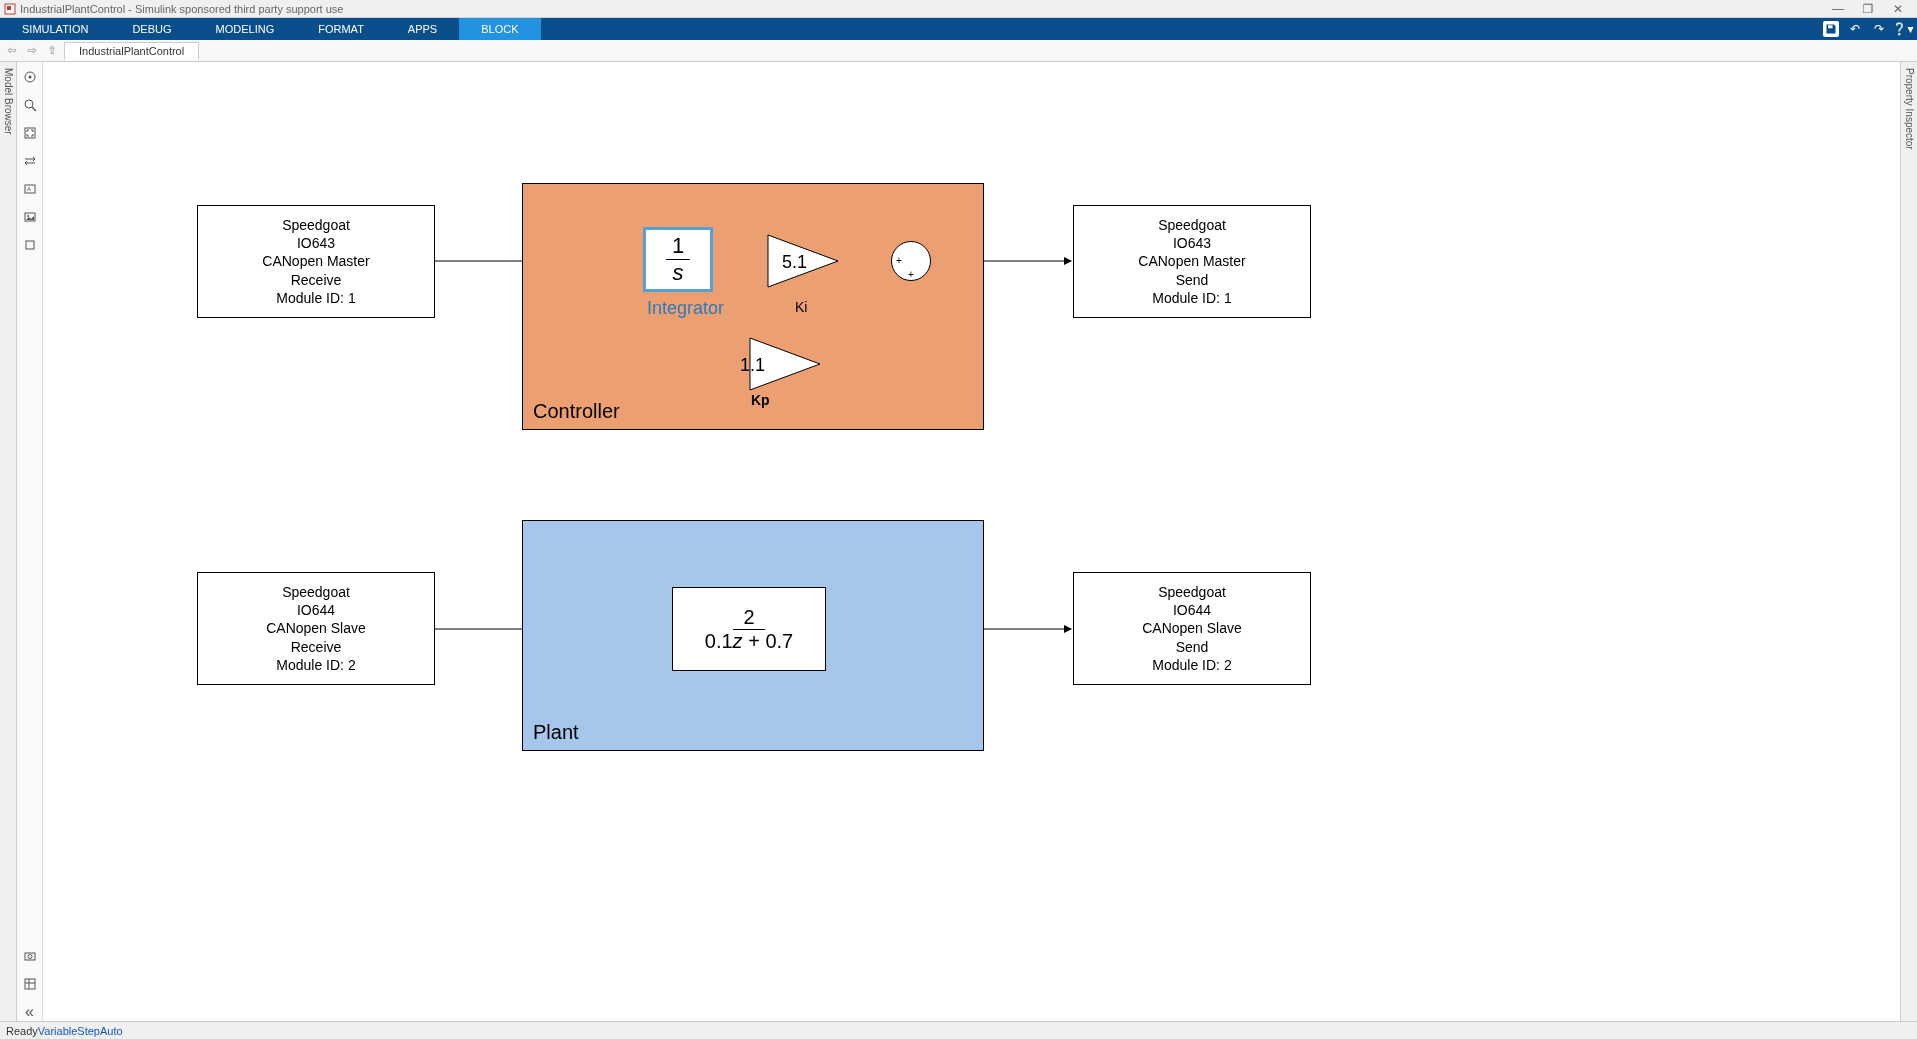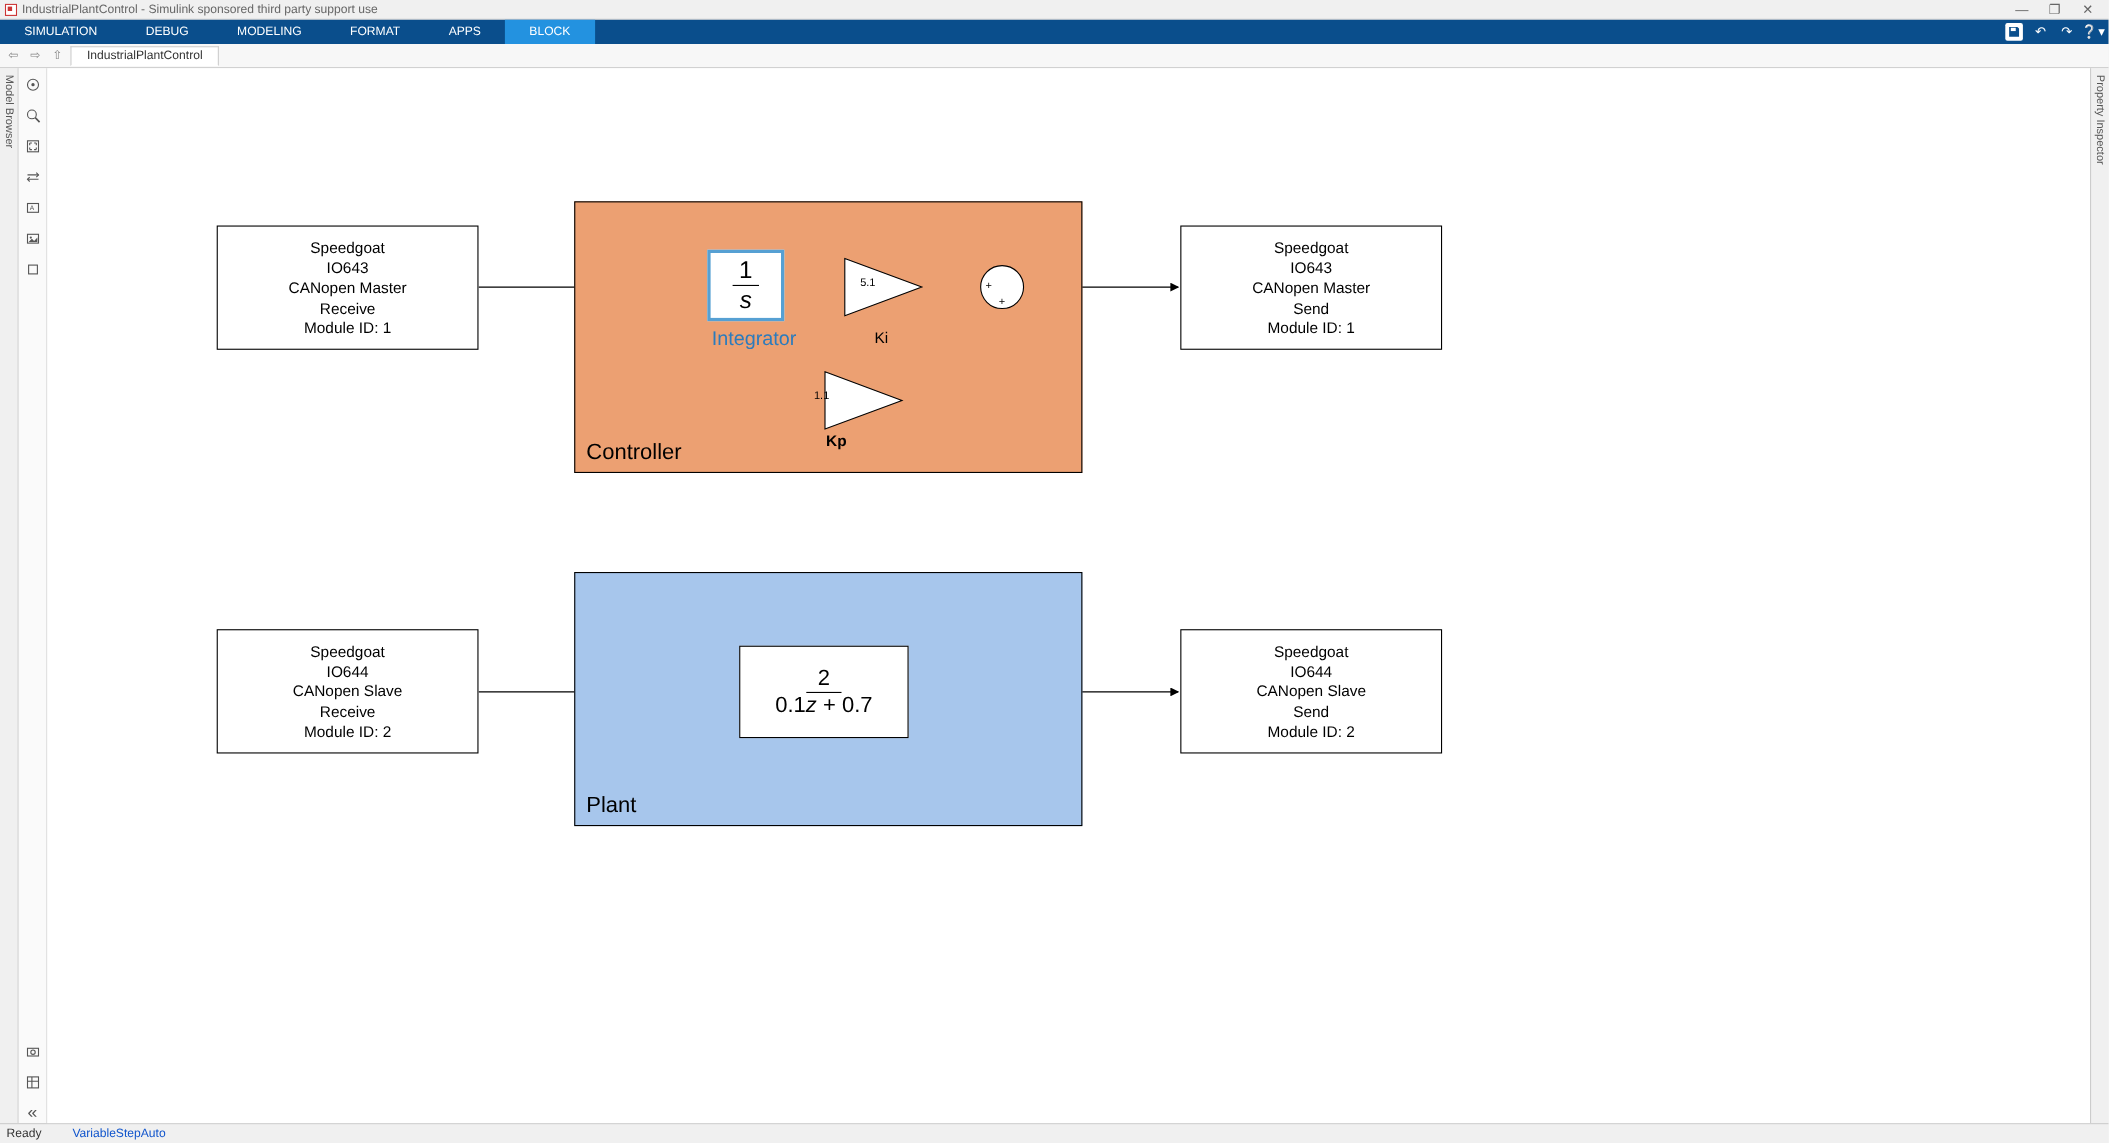--- a/index.html
+++ b/index.html
@@ -37,21 +37,21 @@
 .left-toolbar { width: 26px; background: #fafafa; border-right: 1px solid #ddd; display: flex; flex-direction: column; align-items: center; padding-top: 6px; gap: 10px; }
 .left-toolbar .tool-btn { width: 18px; height: 18px; display: flex; align-items: center; justify-content: center; color: #555; cursor: pointer; }
 .left-toolbar .tool-spacer { flex: 1; }
 .left-toolbar .tool-btn svg { width: 14px; height: 14px; }
 
 
 .canvas-wrap { flex: 1; background: #fff; position: relative; overflow: hidden; }
 .canvas { position: absolute; inset: 0; }
 
 
-.statusbar { height: 18px; background: #f0f0f0; border-top: 1px solid #ccc; display: flex; align-items: center; font-size: 11px; color: #333; padding: 0 6px; gap: 28px; }
+.statusbar { height: 18px; background: #f0f0f0; border-top: 1px solid #ccc; display: flex; align-items: center; font-size: 11px; color: #333; padding: 0 6px; }
 .statusbar .status-left { flex: 0 0 auto; }
 .statusbar .status-center { flex: 1; text-align: center; }
 .statusbar .status-right { flex: 0 0 auto; color: #1155cc; cursor: pointer; }
 
 
 .block { position: absolute; background: #fff; border: 1px solid #000; display: flex; flex-direction: column; align-items: center; justify-content: center; font-size: 14px; text-align: center; line-height: 1.3; }
 .block-line { white-space: nowrap; }
 
 .subsystem { position: absolute; border: 1px solid #000; }
 .subsystem-label { position: absolute; left: 10px; bottom: 6px; font-size: 20px; }
@@ -59,21 +59,21 @@
 .plant-bg { background: #a7c6ec; }
 
 .integrator-block { position:absolute; background:#fff; border:3px solid #56a0d3; display:flex; align-items:center; justify-content:center; }
 .integrator-inner { text-align:center; font-family: 'Times New Roman', serif; }
 .integrator-inner .num { font-size: 22px; border-bottom: 1.5px solid #000; padding: 0 6px; }
 .integrator-inner .den { font-size: 22px; font-style: italic; padding: 0 6px; }
 .integrator-label { position:absolute; color:#2b7bbd; font-size: 18px; }
 
 .gain-block { position:absolute; }
 .gain-block svg { overflow: visible; }
-.gain-value { position:absolute; font-size:10px; }
+.gain-value { position:absolute; font-size:18px; }
 .gain-label { position:absolute; font-size:14px; }
 
 .sum-block { position:absolute; width:40px; height:40px; border:1px solid #000; border-radius:50%; background:#fff; }
 .sum-plus { position:absolute; font-size:10px; }
 
 .tf-block { position:absolute; background:#fff; border:1px solid #000; display:flex; align-items:center; justify-content:center; }
 .tf-inner { text-align:center; font-family: 'Times New Roman', serif; }
 .tf-inner .num { font-size:20px; border-bottom:1.5px solid #000; padding: 0 10px; display:inline-block; }
 .tf-inner .den { font-size:20px; padding: 0 10px; }
 .tf-inner .z { font-style: italic; }

